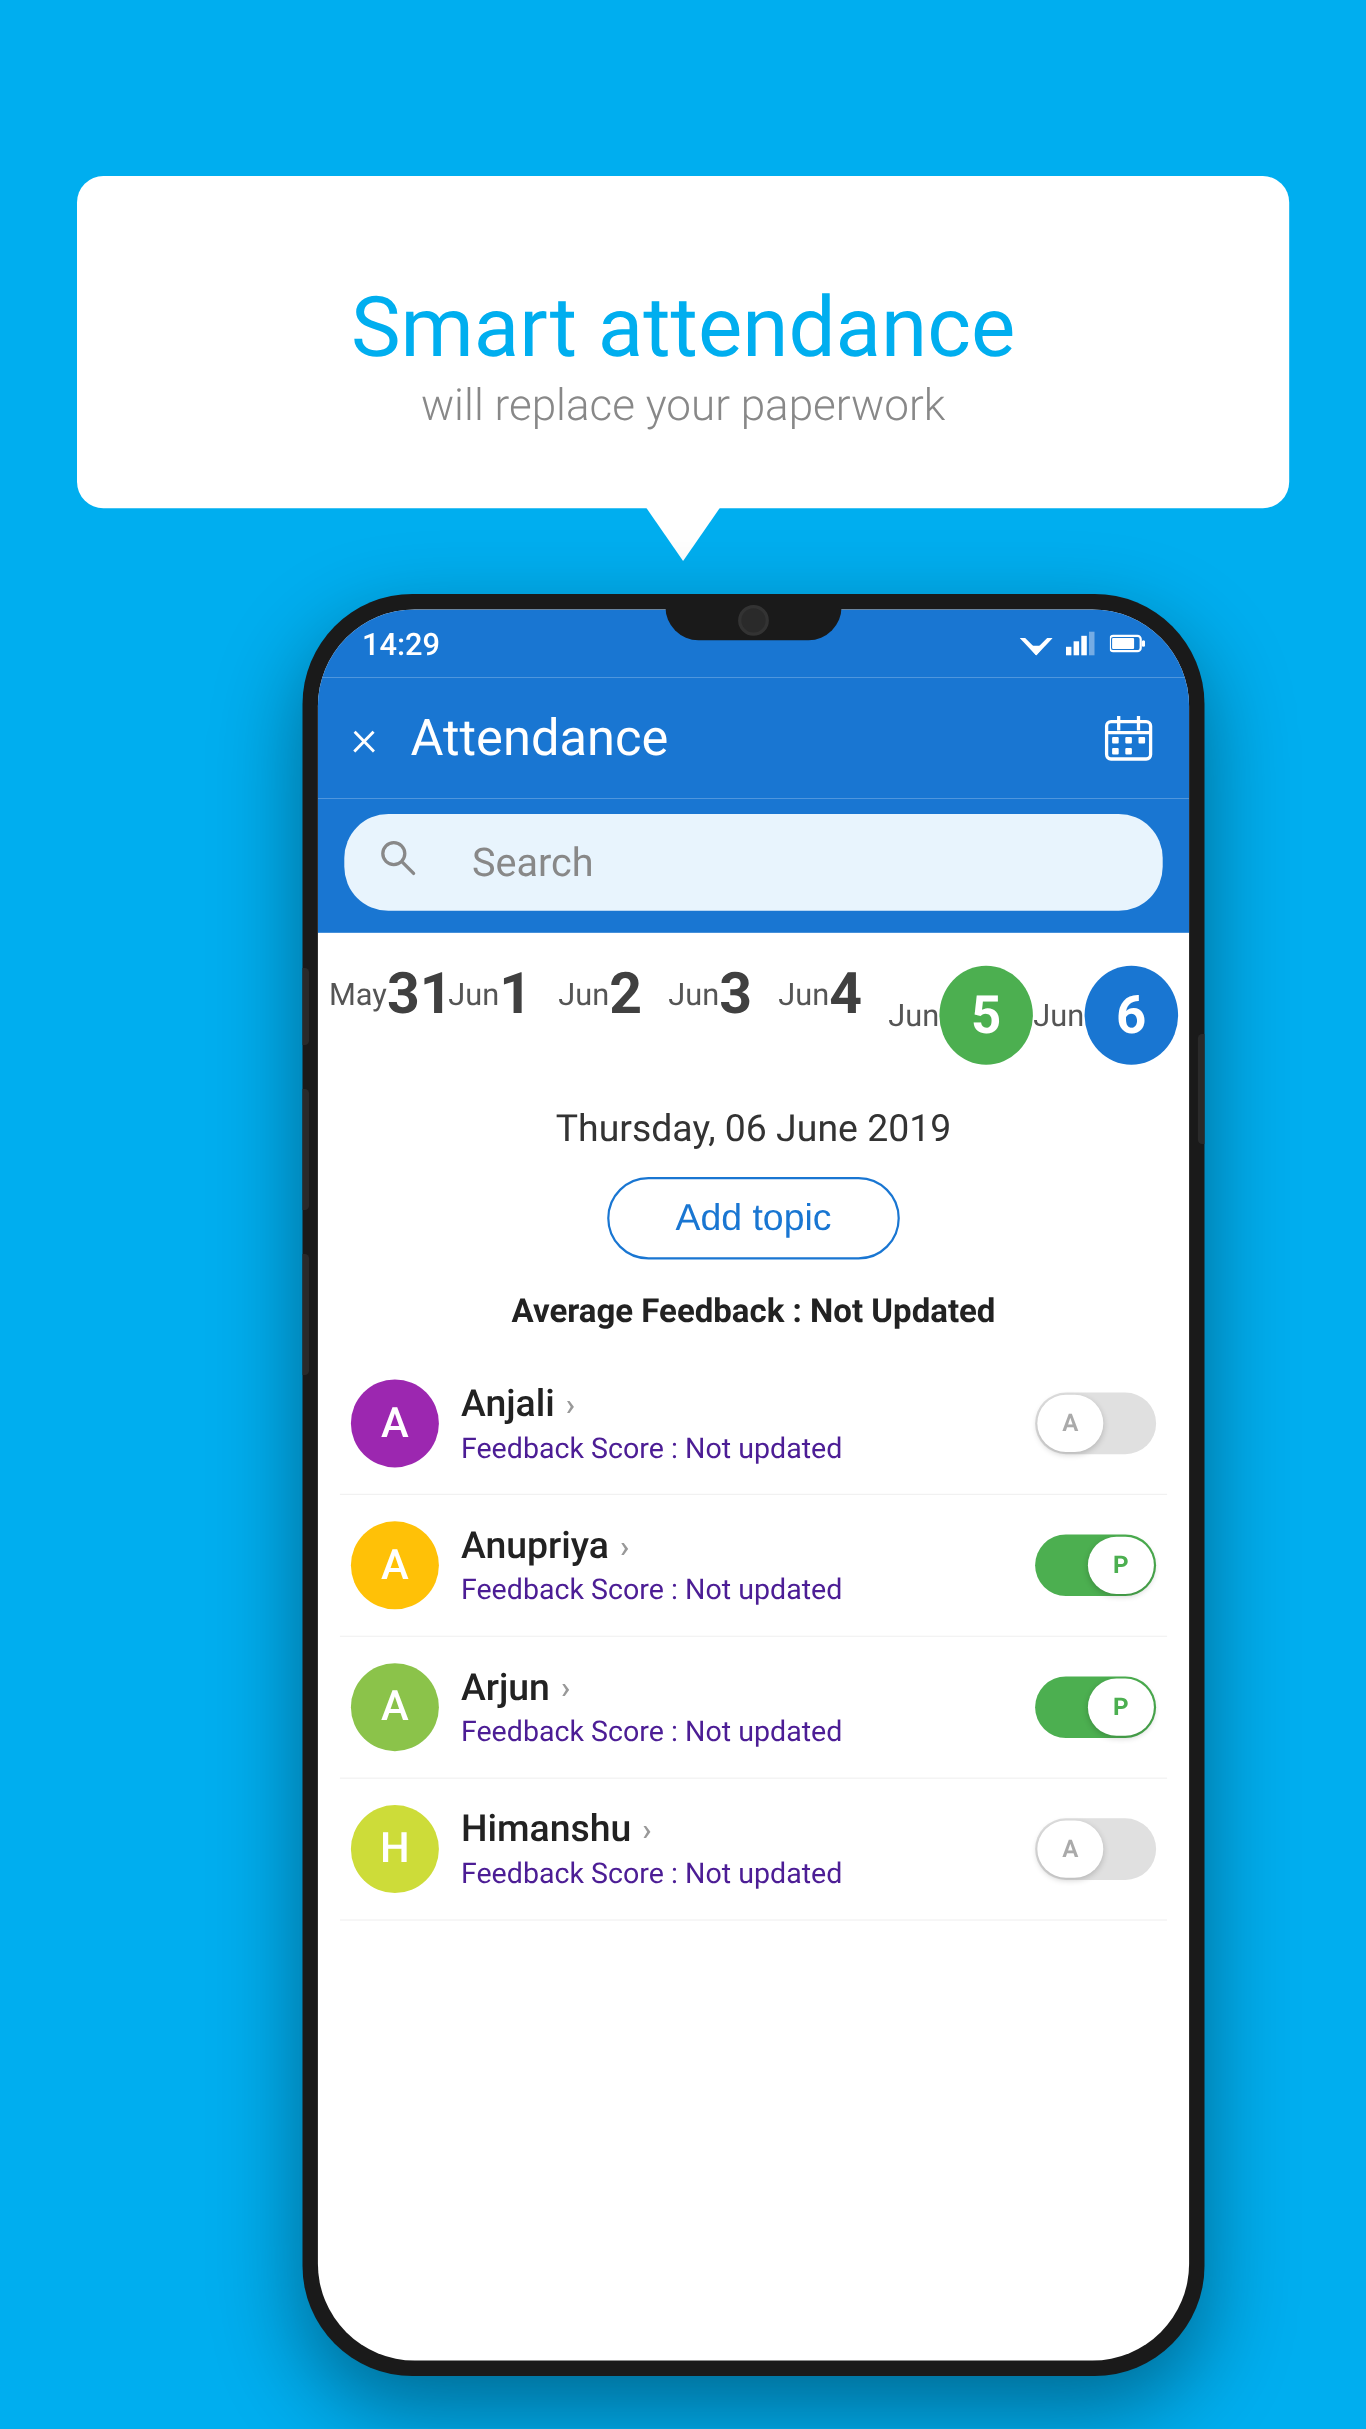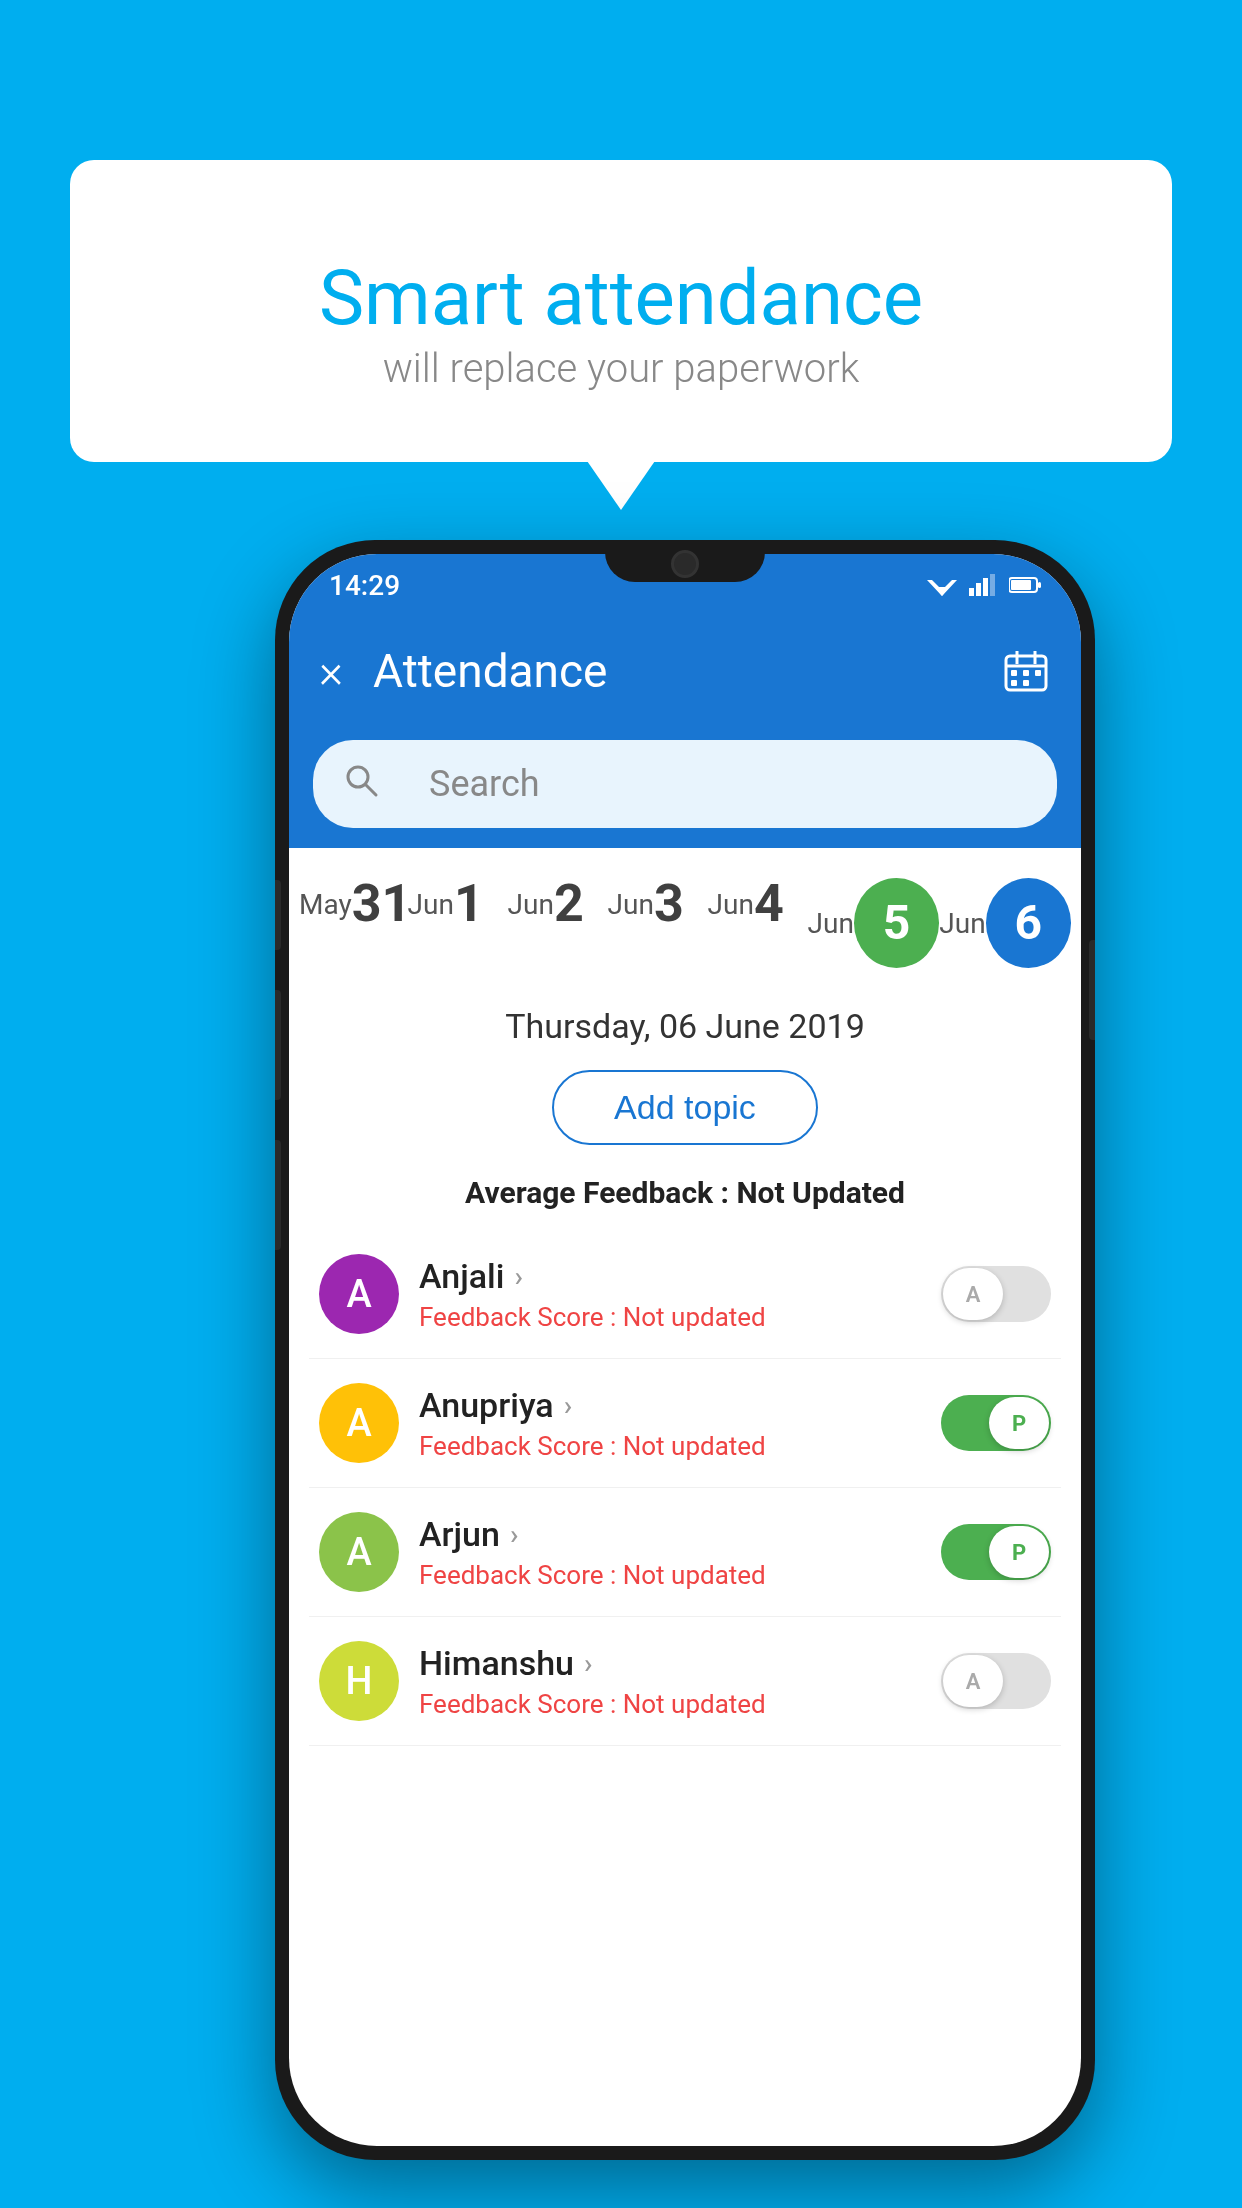--- a/index.html
+++ b/index.html
@@ -298,21 +298,21 @@
       display: flex;
       align-items: center;
       gap: 10px;
     }
     .chevron {
       font-size: 28px;
       color: #999;
     }
     .feedback-score {
       font-size: 26px;
-      color: #ef4444;
+      color: #4c1d95;
       margin-top: 6px;
     }
 
     
     .toggle-container {
       display: flex;
       align-items: center;
       flex-shrink: 0;
     }
     .toggle-inactive {

